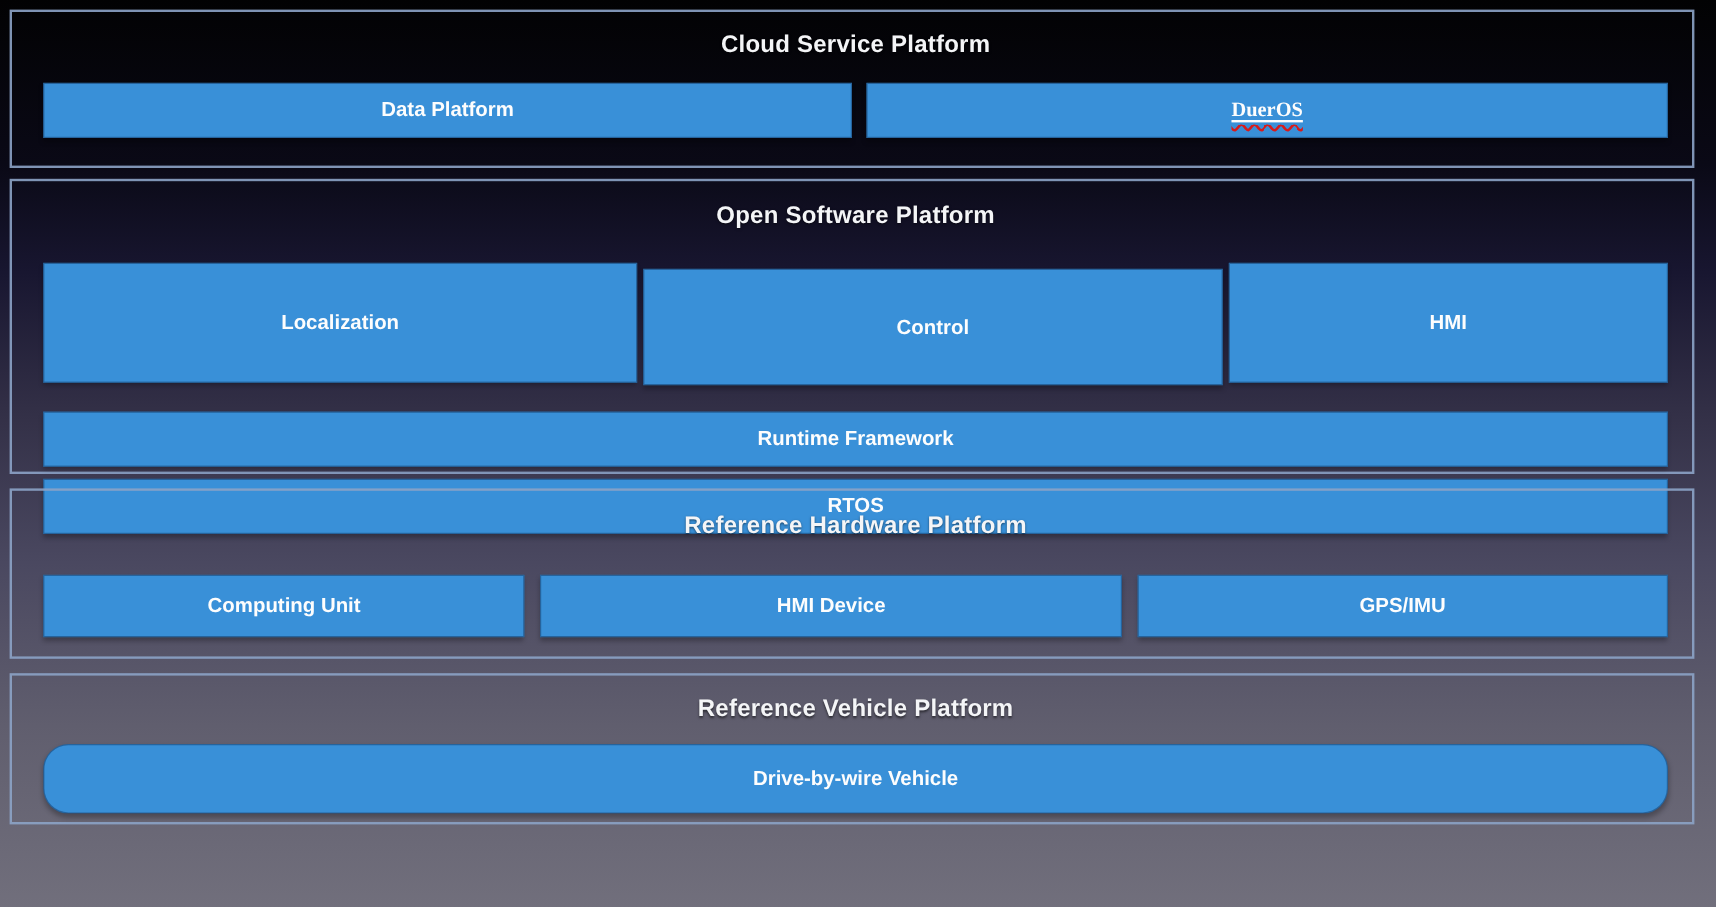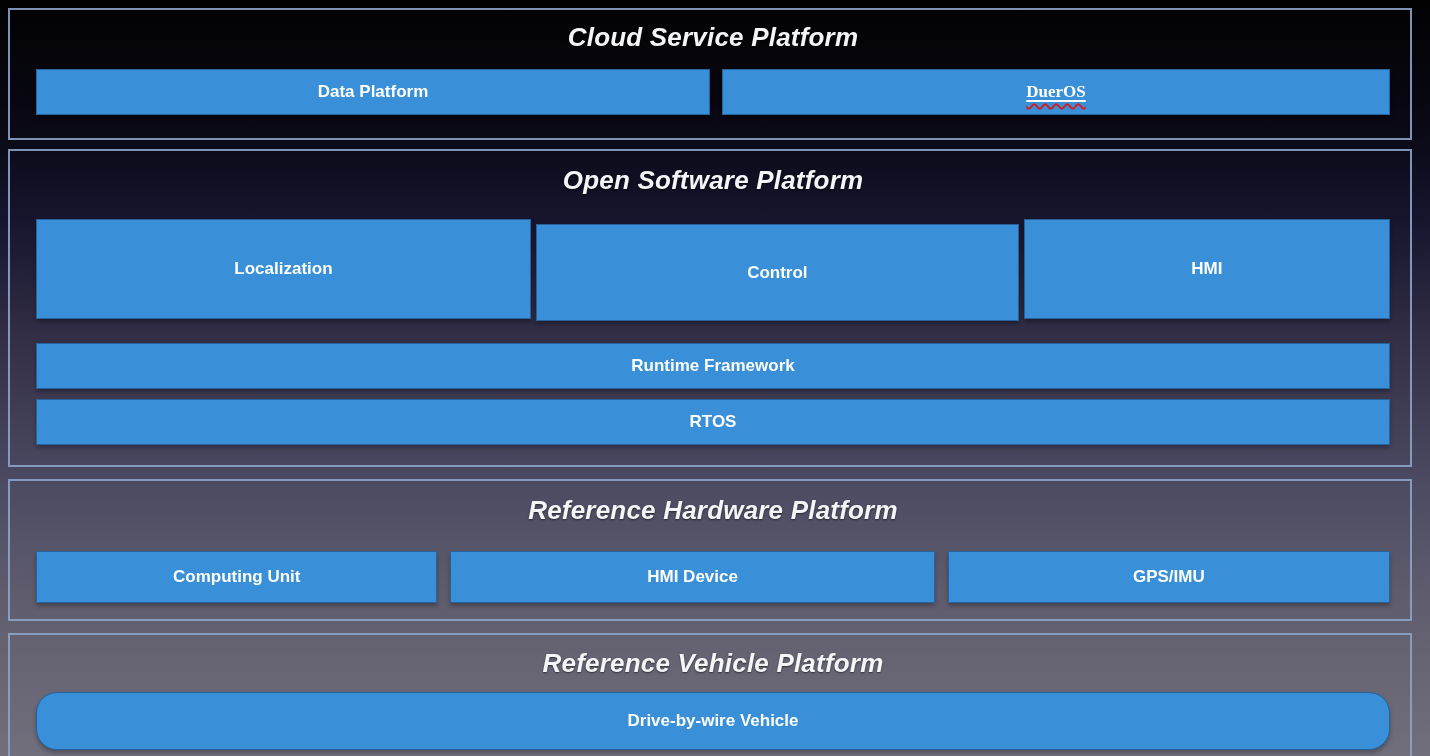--- a/index.html
+++ b/index.html
@@ -25,26 +25,25 @@
   }
   .section {
     box-sizing: border-box;
     border: 2px solid rgba(140, 163, 198, 0.9);
     padding: 0 20px 0 26px;
     position: relative;
   }
   .section-title {
     text-align: center;
     color: #f4f5f7;
-    font-size: 26px;
+    font-size: 20px;
     font-weight: 700;
     letter-spacing: 0.2px;
     line-height: 30px;
     text-shadow: 0 1px 2px rgba(0,0,0,0.55);
-    font-style: italic;
   }
   .row {
     display: flex;
     align-items: flex-start;
   }
   .bluebox {
     box-sizing: border-box;
     background: #3990d8;
     border: 1px solid rgba(15, 45, 85, 0.45);
     box-shadow: 0 3px 4px rgba(0, 0, 0, 0.28);
@@ -57,21 +56,21 @@
     text-align: left;
   }
   
   .sec-cloud { height: 132px; margin-bottom: 9px; }
   .sec-cloud .section-title { margin-top: 12px; }
   .sec-cloud .row { margin-top: 17px; gap: 12px; }
   .sec-cloud .bluebox { height: 46px; }
   .box-data-platform { flex: 674 0 0; }
   .box-dueros { flex: 668 0 0; }
   
-  .sec-software { height: 318px; margin-bottom: 12px; }
+  .sec-software { height: 246px; margin-bottom: 12px; }
   .sec-software .section-title { margin-top: 14px; }
   .sec-software .modules { margin-top: 24px; gap: 5px; }
   .box-localization { flex: 494 0 0; height: 100px; }
   .box-control { flex: 482 0 0; height: 97px; margin-top: 5px; }
   .box-hmi { flex: 365 0 0; height: 100px; }
   .bar-runtime-framework { height: 46px; margin-top: 22px; }
   .bar-rtos { height: 46px; margin-top: 10px; }
   
   .sec-hardware { height: 142px; margin-bottom: 12px; }
   .sec-hardware .section-title { margin-top: 14px; }

